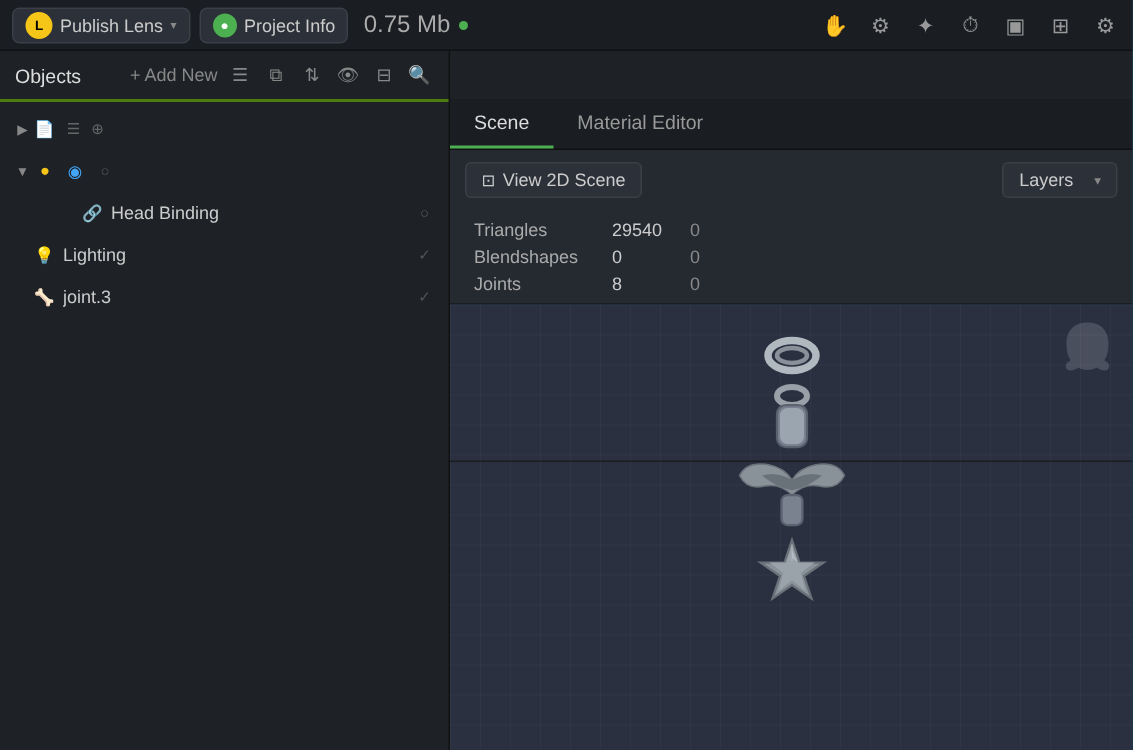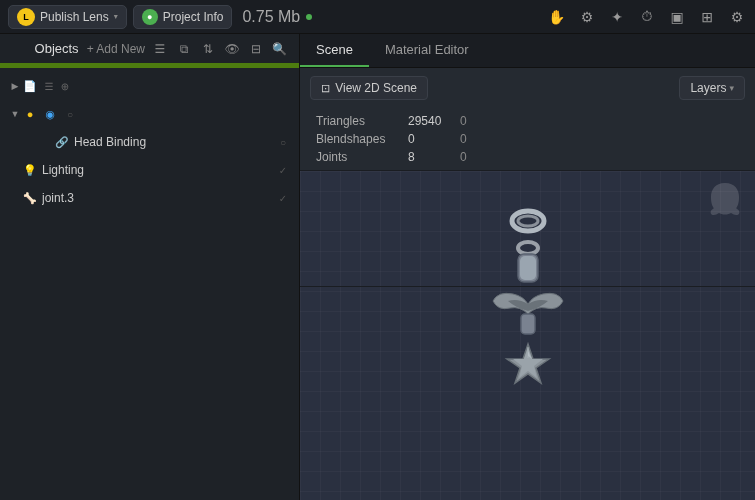--- a/index.html
+++ b/index.html
@@ -97,23 +97,22 @@
       display: flex;
       flex-direction: column;
     }
 
     
     #objects-header {
       display: flex;
       align-items: center;
       padding: 6px 10px;
       height: 34px;
-      border-bottom: 5px solid #4d7c0f;
+      border-bottom: 2px solid #4d7c0f;
       gap: 6px;
-      text-align: right;
     }
     .objects-title {
       font-size: 13px;
       color: #ddd;
       font-weight: 500;
       flex: 1;
     }
     .obj-icon-btn {
       width: 18px; height: 18px;
       display: flex; align-items: center; justify-content: center;
@@ -181,20 +180,21 @@
     .icon-blue { color: #42a5f5; }
     .icon-purple { color: #ab47bc; }
     .icon-gray { color: #888; }
 
     
     #right-panel {
       flex: 1;
       display: flex;
       flex-direction: column;
       background: #0c4a6e;
+      margin-top: 32px;
     }
 
     
     #panel-tabs {
       display: flex;
       align-items: center;
       height: 34px;
       background: #1a1d22;
       border-bottom: 1px solid #111;
     }
@@ -222,21 +222,21 @@
     .view-2d-btn {
       display: flex; align-items: center; gap: 5px;
       background: #2c3038;
       border: 1px solid #3a3f48;
       border-radius: 4px;
       padding: 4px 10px;
       color: #ccc; font-size: 12px; cursor: pointer;
     }
     .scene-toolbar-spacer { flex: 1; }
     .layers-btn {
-      display: flex; align-items: center; gap: 3px;
+      display: flex; align-items: center; gap: 14px;
       background: #2c3038;
       border: 1px solid #3a3f48;
       border-radius: 4px;
       padding: 4px 10px;
       color: #ccc; font-size: 12px; cursor: pointer;
     }
 
     
     #scene-stats {
       display: flex;

